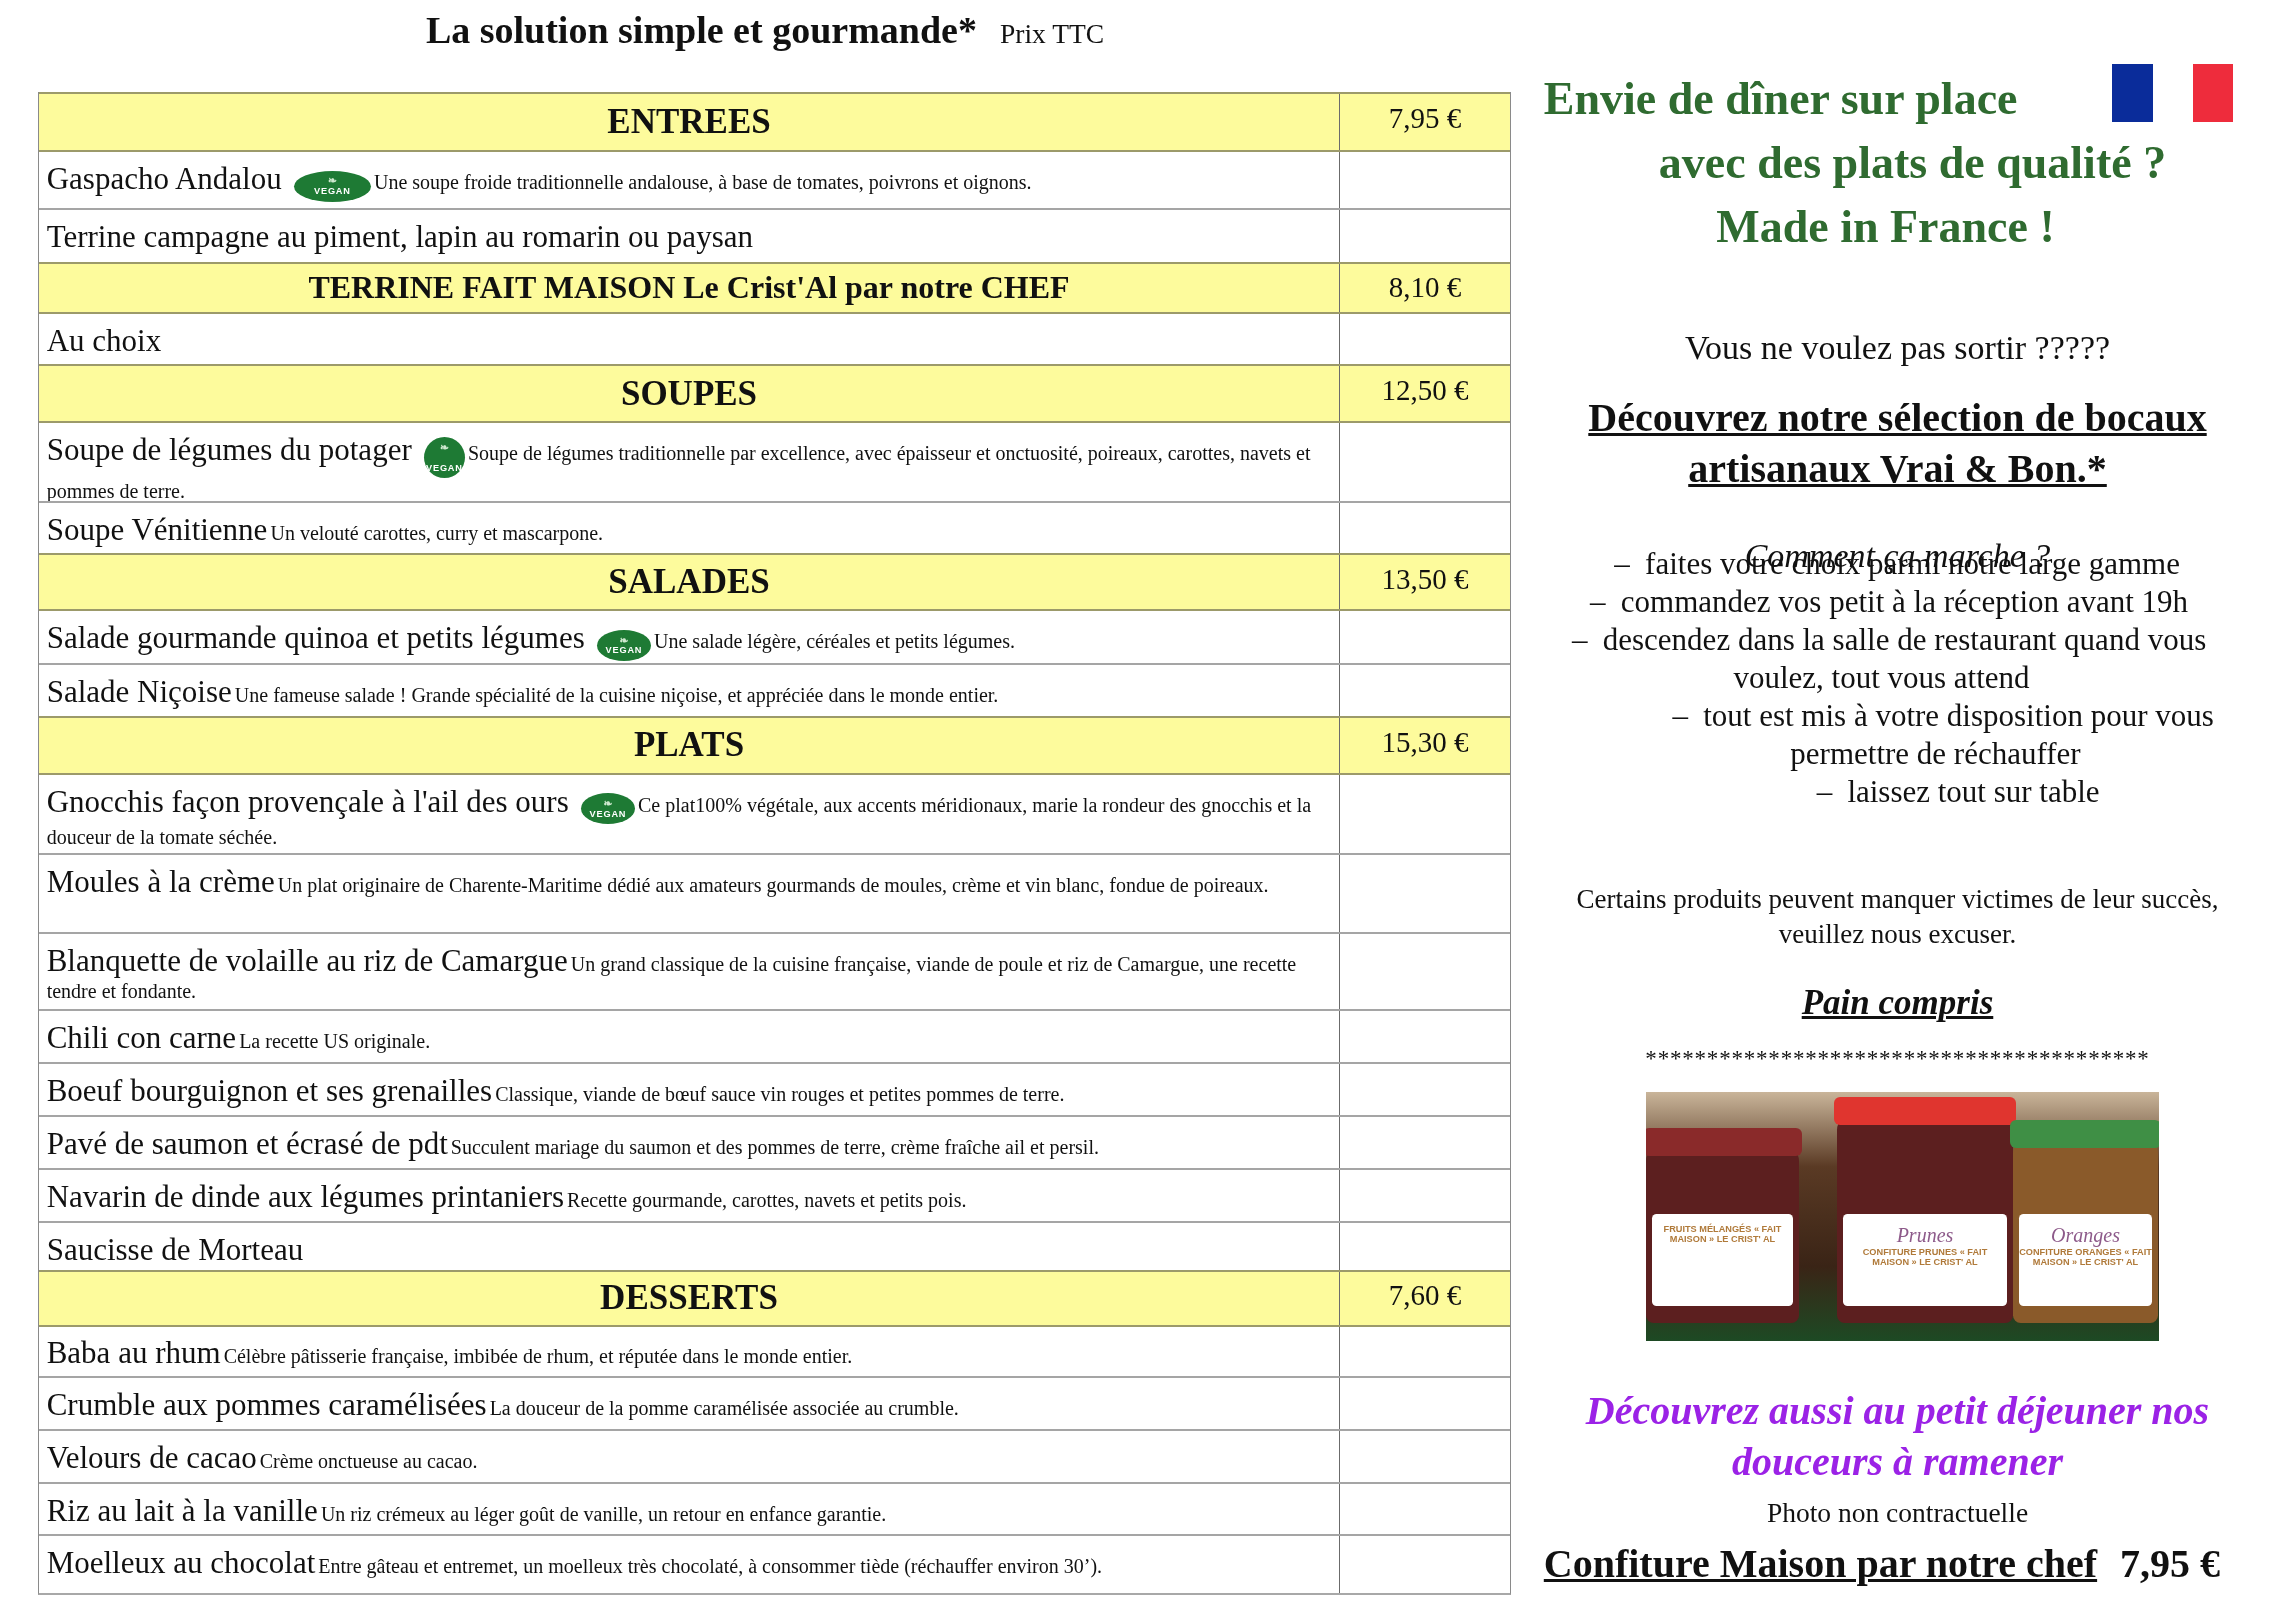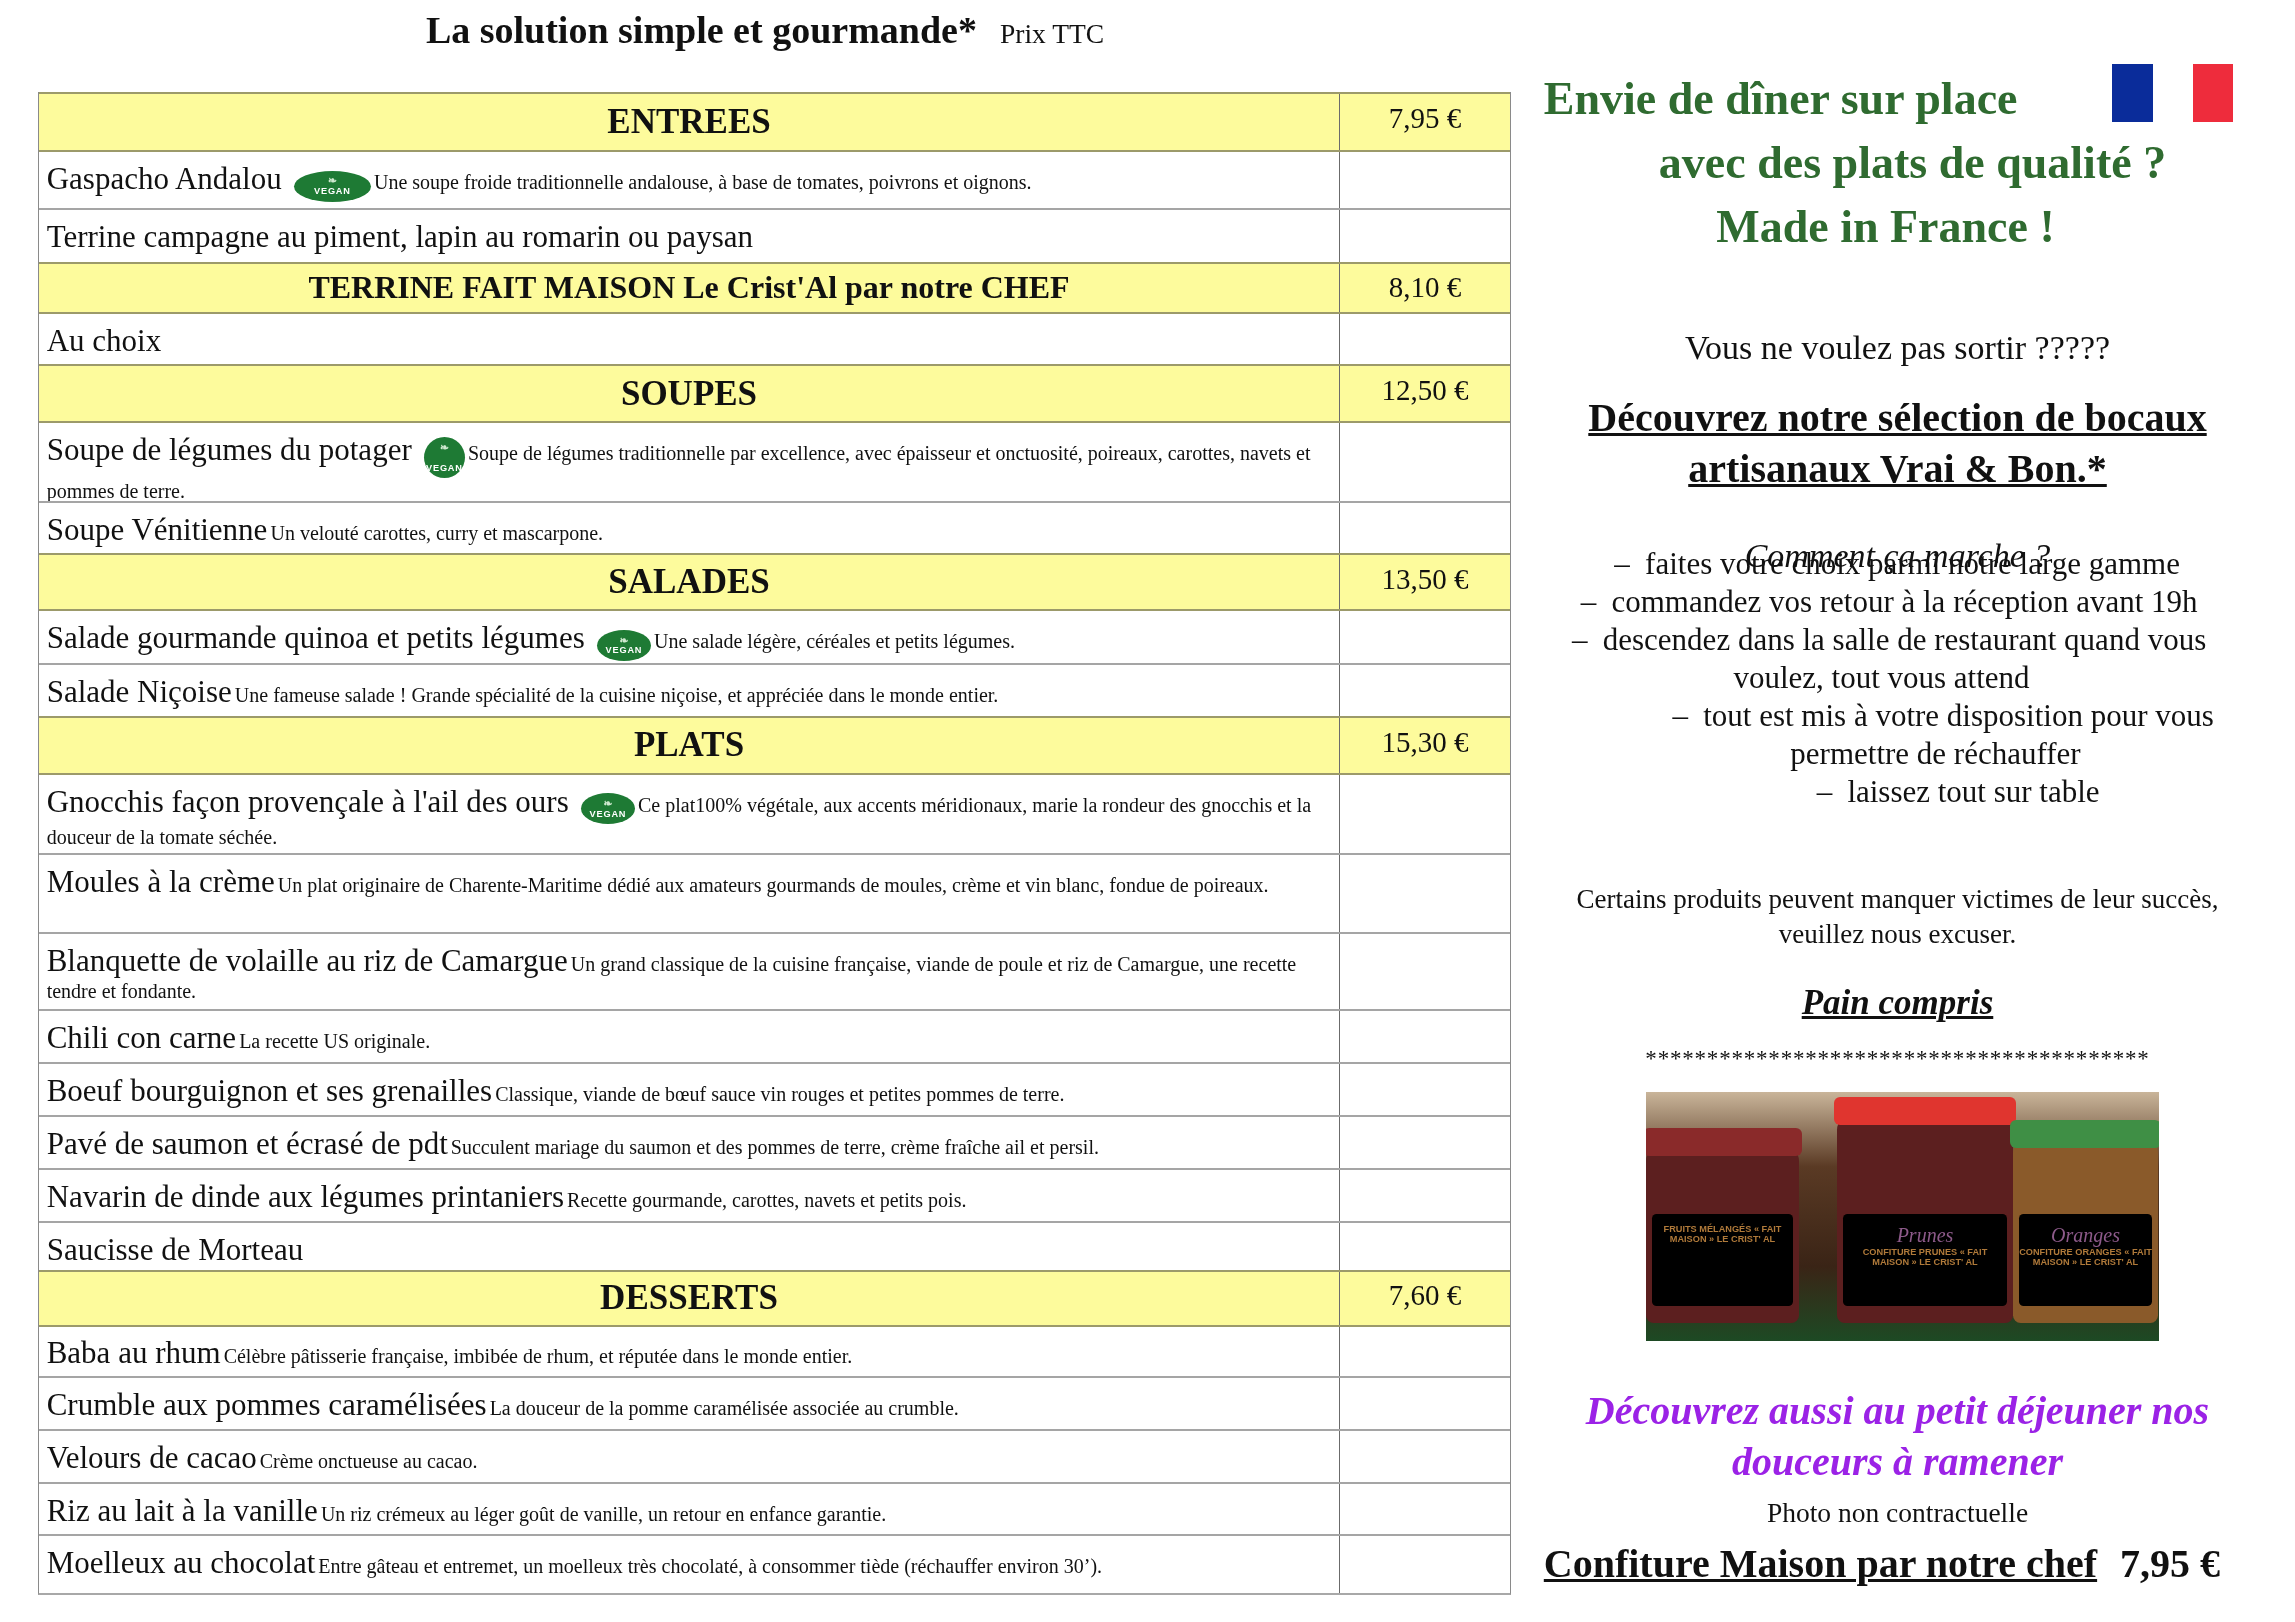--- a/index.html
+++ b/index.html
@@ -71,21 +71,21 @@
   .pain span { text-decoration:underline; text-decoration-thickness:3.1px; }
   .stars { top:1010px; font-size:23px; letter-spacing:0.8px; }
   .photo {
     position:absolute; left:116px; top:1092px; width:513px; height:249px;
     background:linear-gradient(180deg,#c9b59a 0%,#5a3a24 30%,#3a2416 70%,#1d4a24 100%);
     overflow:hidden;
   }
   .jar { position:absolute; bottom:18.4px; border-radius:13.8px 13.8px 7.7px 7.7px; }
   .jar .lid { position:absolute; left:-3.1px; right:-3.1px; top:-18.4px; height:27.5px; border-radius:6.1px; }
   .jar .label {
-    position:absolute; left:6.1px; right:6.1px; bottom:17px; height:92px; background:#000000;
+    position:absolute; left:6.1px; right:6.1px; bottom:17px; height:92px; background:#ffffff;
     border-radius:4.6px; font-family:"Liberation Sans", sans-serif; font-size:9.2px; font-weight:bold;
     color:#b07a3a; text-align:center; padding-top:10.7px; box-sizing:border-box;
   }
   .jar .label i { display:block; font-family:"Liberation Serif", serif; font-size:20px; font-weight:normal; color:#8d5a8a; }
   .purple {
     top:1349px; font-size:40px; line-height:51px; font-weight:bold; font-style:italic; color:#9b22e6;
   }
   .photo-note { top:1461px; font-size:27.5px; }
   .confiture {
     position:absolute; left:13.8px; top:1540px; font-size:40px; font-weight:bold; white-space:nowrap;
@@ -241,21 +241,21 @@
     <span style="display:block;padding-right:54px">Made in France !</span>
   </div>
   <div class="center-block q1">Vous ne voulez pas sortir ?????</div>
   <div class="center-block decouvrez">
     <span>Découvrez notre sélection de bocaux</span><br>
     <span>artisanaux Vrai &amp; Bon.*</span>
   </div>
   <div class="center-block comment">Comment ça marche ?</div>
   <div class="steps" id="steps">
       <div class="step" style="left: -23px;"><span class="dash">–</span><span>faites votre choix parmi notre large gamme</span></div>
-      <div class="step" style="left: -31px;"><span class="dash">–</span><span>commandez vos retour à la réception avant 19h</span></div>
+      <div class="step" style="left: -31px;"><span class="dash">–</span><span>commandez vos petit à la réception avant 19h</span></div>
       <div class="step" style="left: -31px;"><span class="dash">–</span><span>descendez dans la salle de restaurant quand vous</span></div>
       <div class="step" style="left: -31px;"><span>voulez, tout vous attend</span></div>
       <div class="step" style="left: 23px;"><span class="dash">–</span><span>tout est mis à votre disposition pour vous</span></div>
       <div class="step" style="left: 23px;"><span>permettre de réchauffer</span></div>
       <div class="step" style="left: 38px;"><span class="dash">–</span><span>laissez tout sur table</span></div>
     </div>
   <div class="center-block certains">
     <span>Certains produits peuvent manquer victimes de leur succès,</span><br>
     <span>veuillez nous excuser.</span>
   </div>

